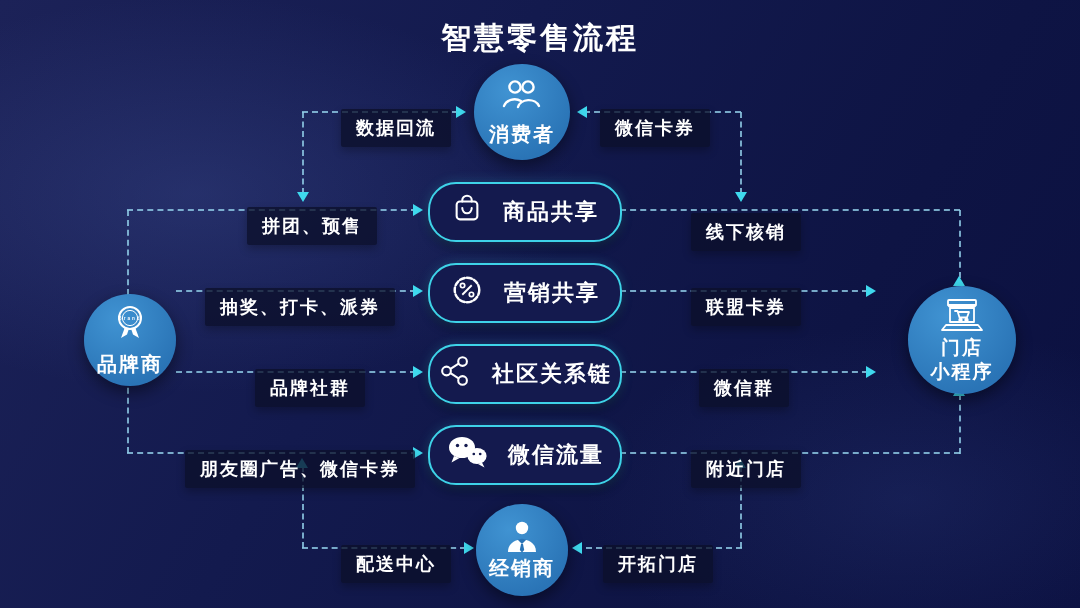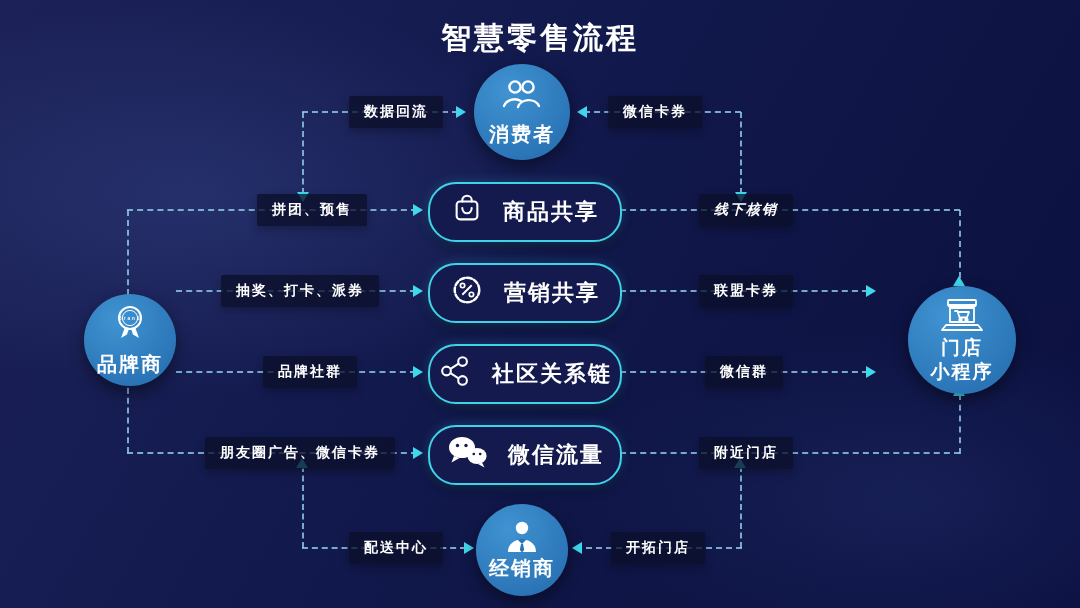--- a/index.html
+++ b/index.html
@@ -28,23 +28,24 @@
   .vline{position:absolute; width:0; border-left:2px dashed var(--line); opacity:.82; z-index:1;}
   .tri{position:absolute; width:0; height:0; z-index:2;}
   .tri.r{border-top:6px solid transparent;border-bottom:6px solid transparent;border-left:10px solid var(--arrow);}
   .tri.l{border-top:6px solid transparent;border-bottom:6px solid transparent;border-right:10px solid var(--arrow);}
   .tri.u{border-left:6px solid transparent;border-right:6px solid transparent;border-bottom:10px solid var(--arrow);}
   .tri.d{border-left:6px solid transparent;border-right:6px solid transparent;border-top:10px solid var(--arrow);}
   
   .elabel{
     position:absolute; transform:translate(-50%,-50%);
     background:var(--panel); color:#fff; white-space:nowrap;
-    font-size:14px; font-weight:bold; letter-spacing:2px;
+    font-size:18px; font-weight:bold; letter-spacing:2px;
     padding:7px 15px; z-index:3; border-radius:2px;
     box-shadow:0 4px 8px rgba(0,0,0,0.25);
+    margin-top:16px;
   }
   
   .hub{
     position:absolute; border-radius:50%;
     background:radial-gradient(circle at 36% 28%, var(--hub1), var(--hub2) 75%);
     display:flex; flex-direction:column; align-items:center; justify-content:center;
     color:#fff; font-weight:bold; z-index:5; text-align:center;
     box-shadow:0 6px 16px rgba(0,0,0,0.45);
     letter-spacing:2px;
   }
@@ -107,21 +108,21 @@
   <div class="tri l" style="top:542px;left:572px;"></div>
   <div class="tri u" style="top:276px;left:953px;"></div>
   <div class="tri u" style="top:386px;left:953px;"></div>
 
   <div class="elabel" style="top:112px;left:396px;">数据回流</div>
   <div class="elabel" style="top:112px;left:655px;">微信卡券</div>
   <div class="elabel" style="top:210px;left:312px;">拼团、预售</div>
   <div class="elabel" style="top:291px;left:300px;">抽奖、打卡、派券</div>
   <div class="elabel" style="top:372px;left:310px;">品牌社群</div>
   <div class="elabel" style="top:453px;left:300px;">朋友圈广告、微信卡券</div>
-  <div class="elabel" style="top:210px;left:746px;font-style:italic;">线下核销</div>
+  <div class="elabel" style="top:216px;left:746px;">线下核销</div>
   <div class="elabel" style="top:291px;left:746px;">联盟卡券</div>
   <div class="elabel" style="top:372px;left:744px;">微信群</div>
   <div class="elabel" style="top:453px;left:746px;">附近门店</div>
   <div class="elabel" style="top:548px;left:396px;">配送中心</div>
   <div class="elabel" style="top:548px;left:658px;font-family:Liberation Serif, serif;">开拓门店</div>
 
   <div class="hub" style="left:474px;top:64px;width:96px;height:96px;gap:9px;">
     <span>
       <svg width="46" height="34" viewBox="0 0 46 34">
         <g fill="none" stroke="#fff" stroke-width="2.4" stroke-linecap="round">

